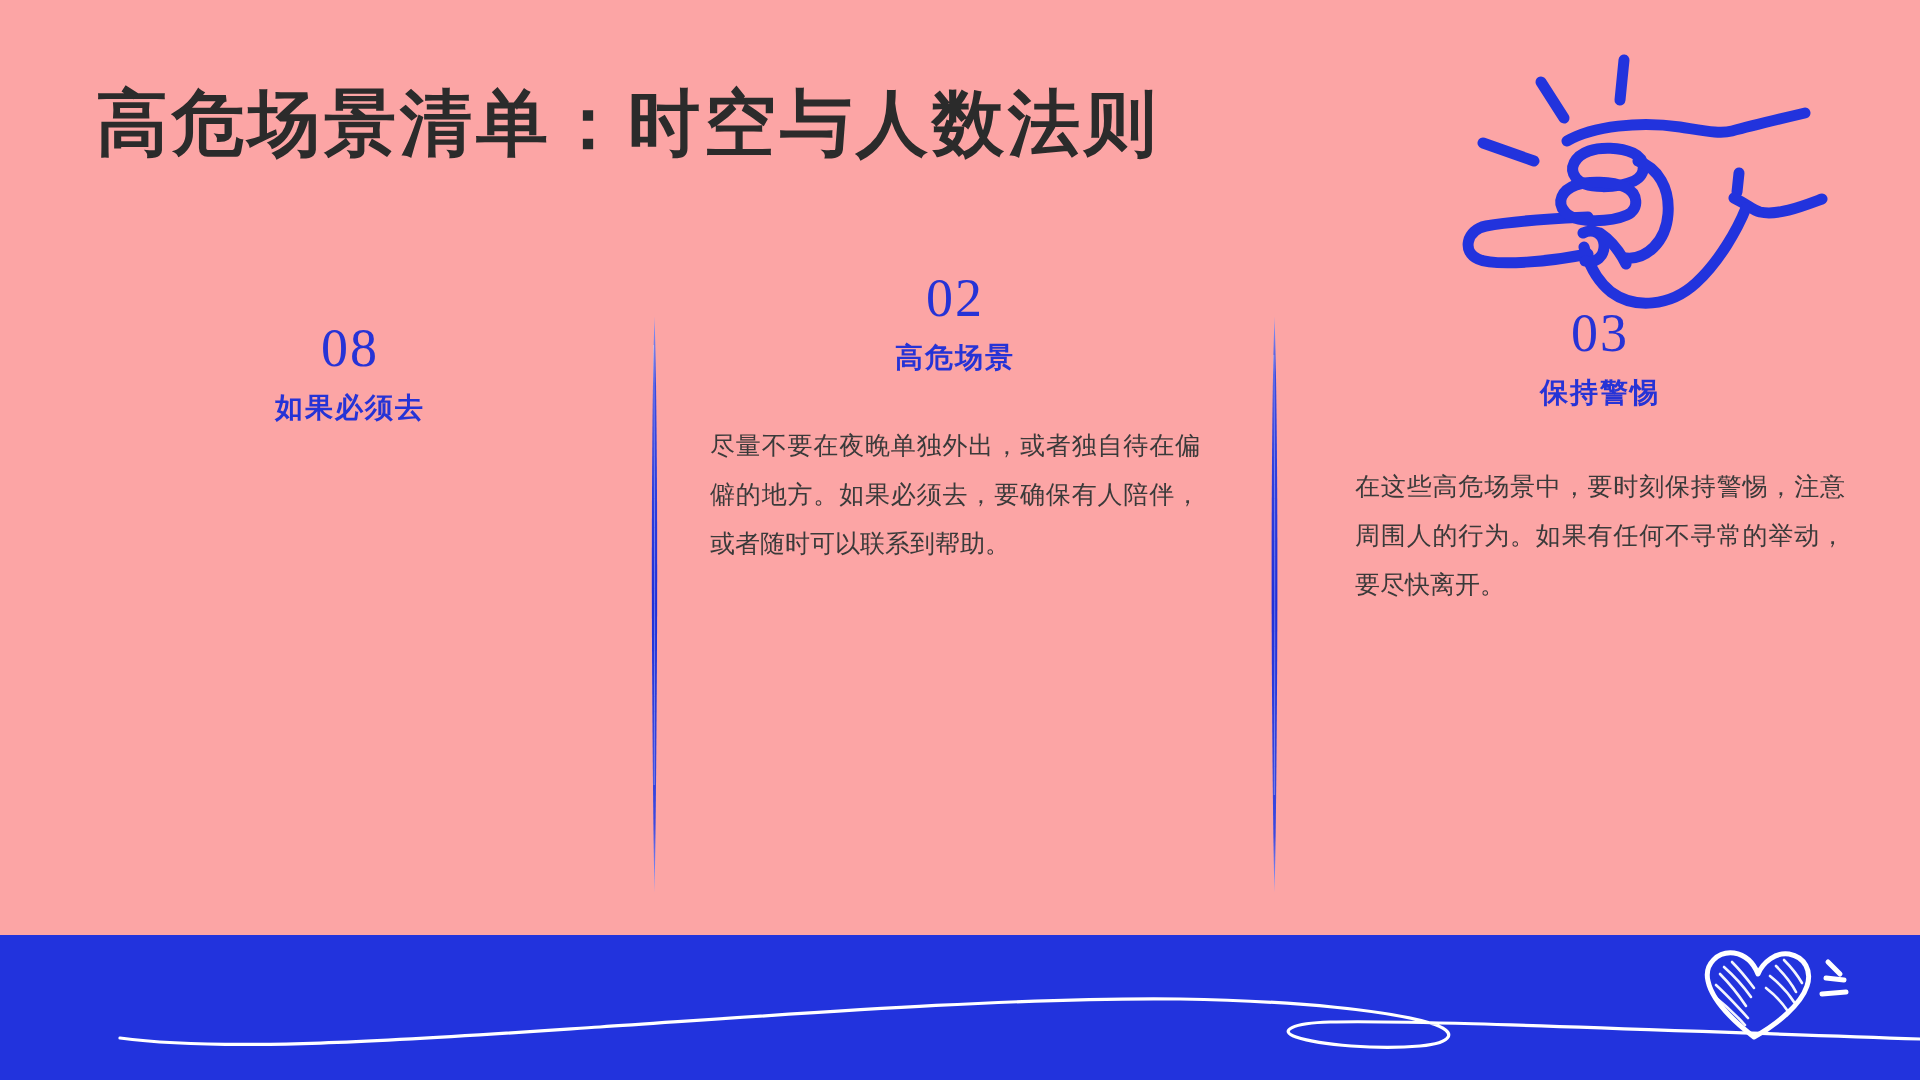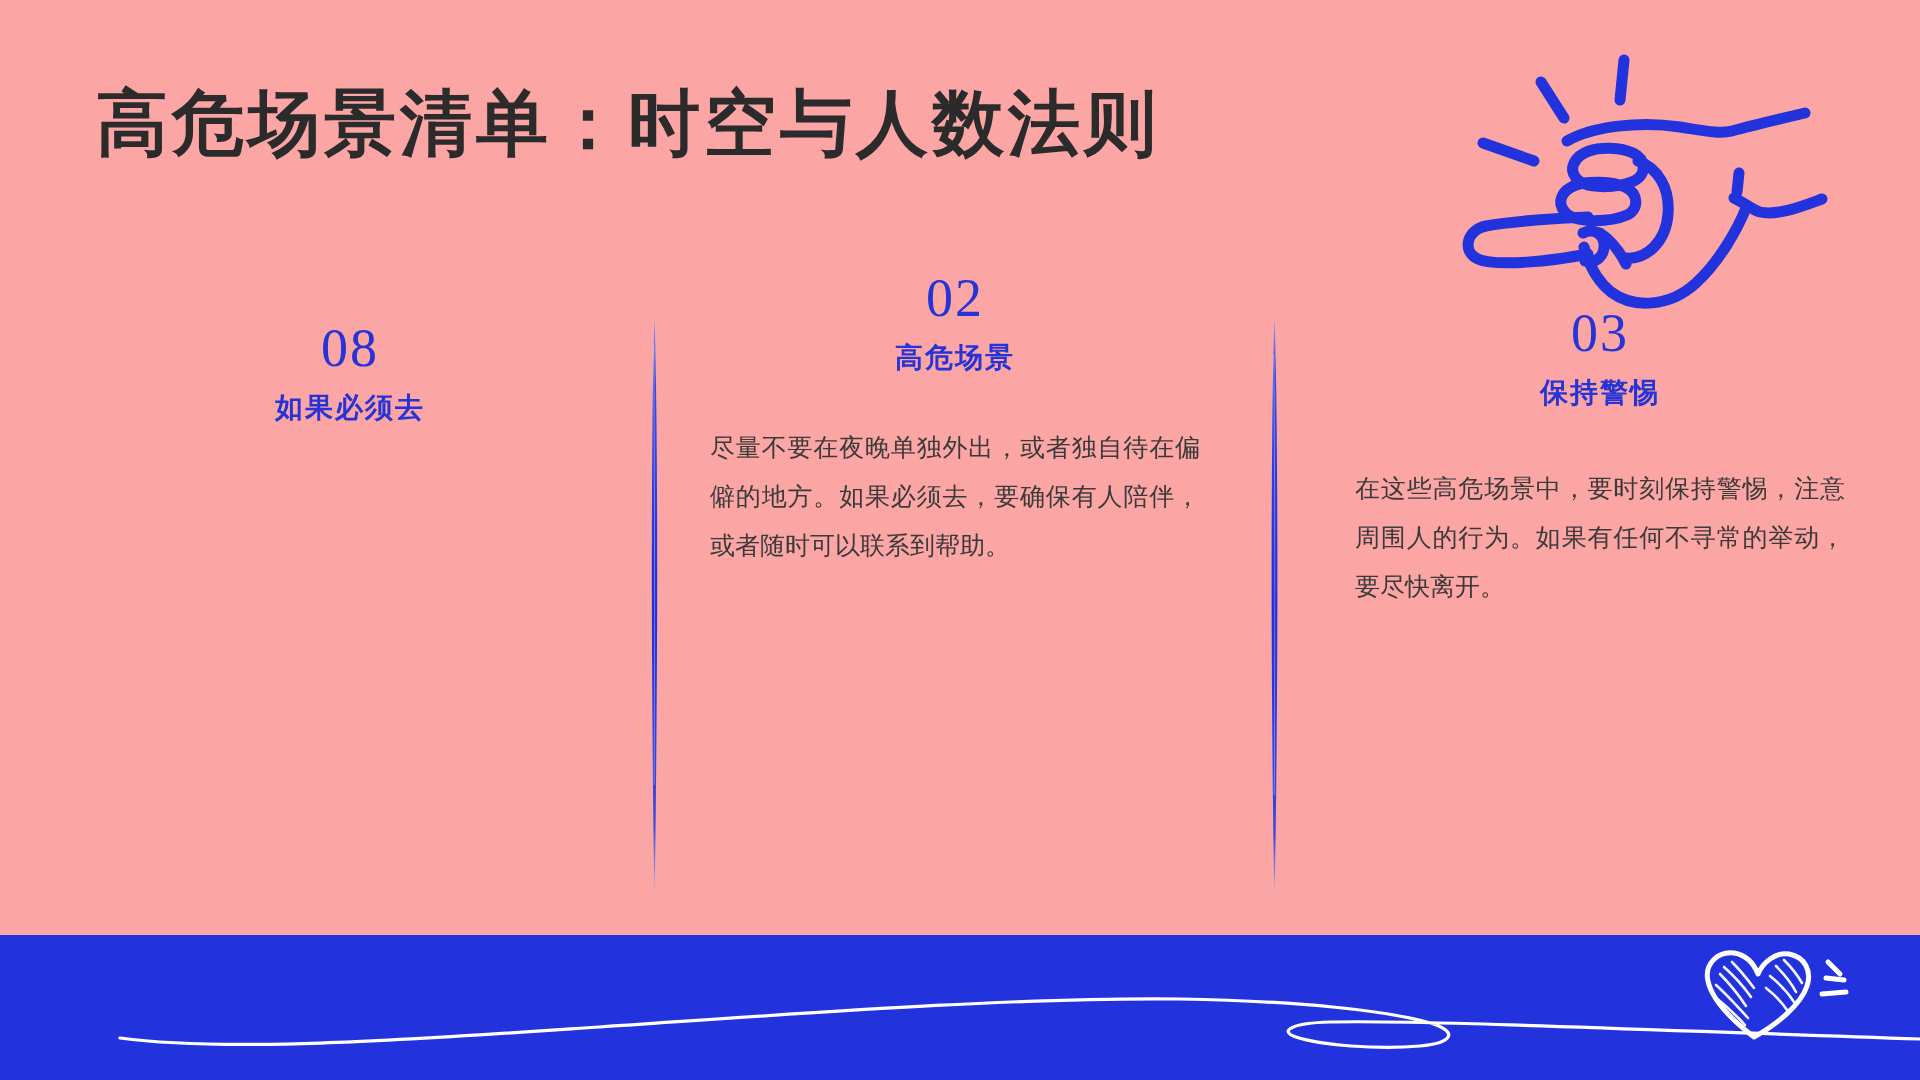--- a/index.html
+++ b/index.html
@@ -77,21 +77,21 @@
     font-family: "Liberation Serif", "DejaVu Serif", serif;
     font-weight: bold;
     font-size: 28px;
     line-height: 1.2;
     letter-spacing: 2px;
     color: #2633d6;
     margin-top: 14px;
   }
   .col-body {
     margin-top: 46px;
-    font-family: Liberation Serif, serif;
+    font-family: Liberation Mono, monospace;
     font-size: 25px;
     line-height: 1.95;
     color: #3a3a3a;
     text-align: justify;
     text-justify: inter-ideograph;
   }
   .col-1 .col-body { margin-top: 48px; }
   .col-2 .col-body { margin-top: 50px; }
   .col-3 .col-body { margin-top: 56px; }
 

